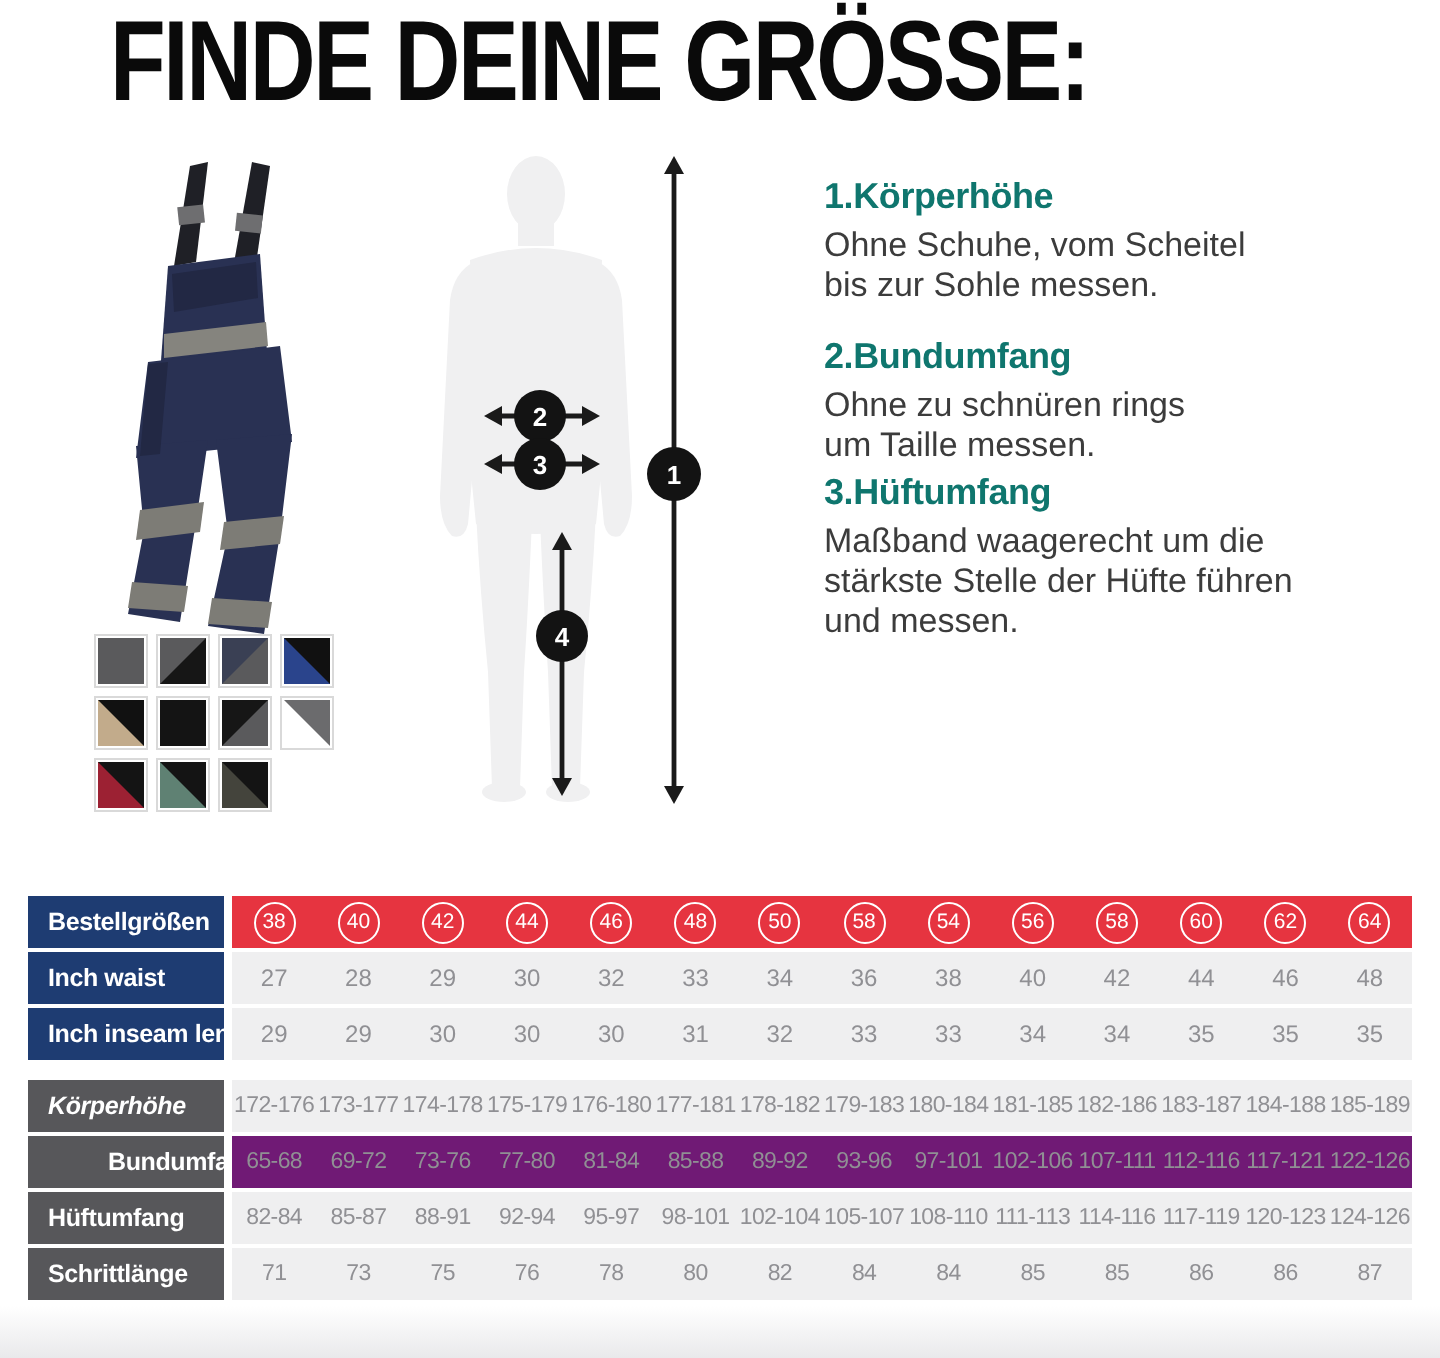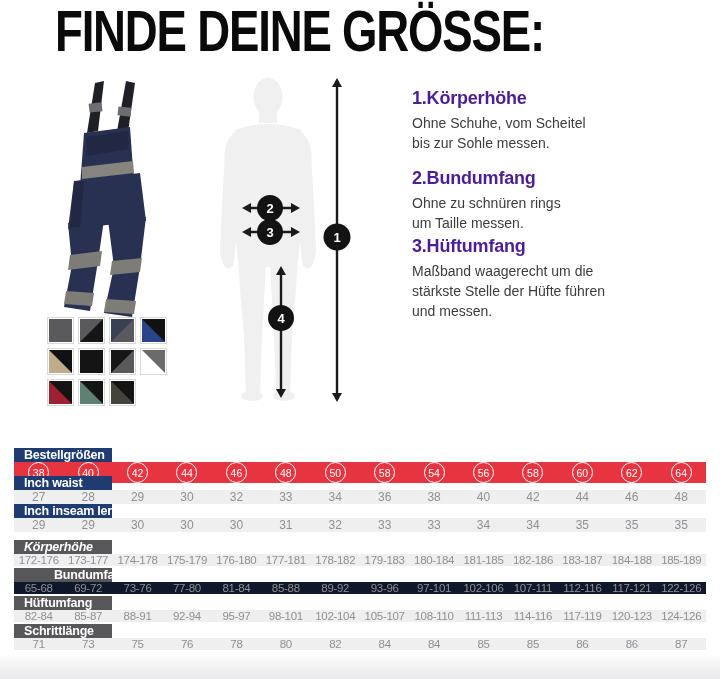--- a/index.html
+++ b/index.html
@@ -19,25 +19,25 @@
     display:grid;grid-template-columns:repeat(4,27px);grid-auto-rows:27px;gap:4px;
   }
   .swatch{width:23px;height:23px;border:1px solid #d9d9d9;background:#fff;padding:1px;}
   .swatch .fill{width:23px;height:23px;}
   
   #figure{position:absolute;left:202px;top:76px;}
   .marker-num{font:bold 13px "Liberation Sans",sans-serif;fill:#ffffff;}
   
   #instructions{position:absolute;left:412px;top:0;width:300px;height:430px;}
   .instr{position:absolute;left:0;}
-  .ihead{font-size:18px;font-weight:bold;color:#4c1d95;margin-bottom:4px;letter-spacing:-0.2px;}
-  .iline{font-size:14px;color:#3c3c3c;line-height:20px;}
+  .ihead{font-size:18px;font-weight:bold;color:#0f766e;margin-bottom:4px;letter-spacing:-0.2px;}
+  .iline{font-size:17px;color:#3c3c3c;line-height:20px;}
   
   #tables{position:absolute;left:14px;top:448px;width:692px;}
-  .trow{display:flex;height:26px;margin-bottom:2px;flex-direction:column;}
+  .trow{display:flex;height:26px;margin-bottom:2px;}
   .tlabel{
     width:98px;margin-right:4px;flex:none;display:flex;align-items:center;
     padding-left:10px;box-sizing:border-box;color:#fff;font-weight:bold;font-size:12.5px;
     letter-spacing:-0.2px;white-space:nowrap;
   }
   .tvals{flex:1;display:flex;}
   .tcell{flex:1;display:flex;align-items:center;justify-content:center;
     font-size:12px;color:#909094;}
   .t2 .tcell{font-size:11.5px;letter-spacing:-0.3px;}
   .size-circle{
@@ -284,21 +284,21 @@
           <div class="tcell">180-184</div>
           <div class="tcell">181-185</div>
           <div class="tcell">182-186</div>
           <div class="tcell">183-187</div>
           <div class="tcell">184-188</div>
           <div class="tcell">185-189</div>
         </div>
       </div>
       <div class="trow">
         <div class="tlabel" style="background: rgb(87, 87, 90); padding-left: 40px;">Bundumfang</div>
-        <div class="tvals" style="background: #0f172a;">
+        <div class="tvals" style="background: #701a75;">
           <div class="tcell">65-68</div>
           <div class="tcell">69-72</div>
           <div class="tcell">73-76</div>
           <div class="tcell">77-80</div>
           <div class="tcell">81-84</div>
           <div class="tcell">85-88</div>
           <div class="tcell">89-92</div>
           <div class="tcell">93-96</div>
           <div class="tcell">97-101</div>
           <div class="tcell">102-106</div>

